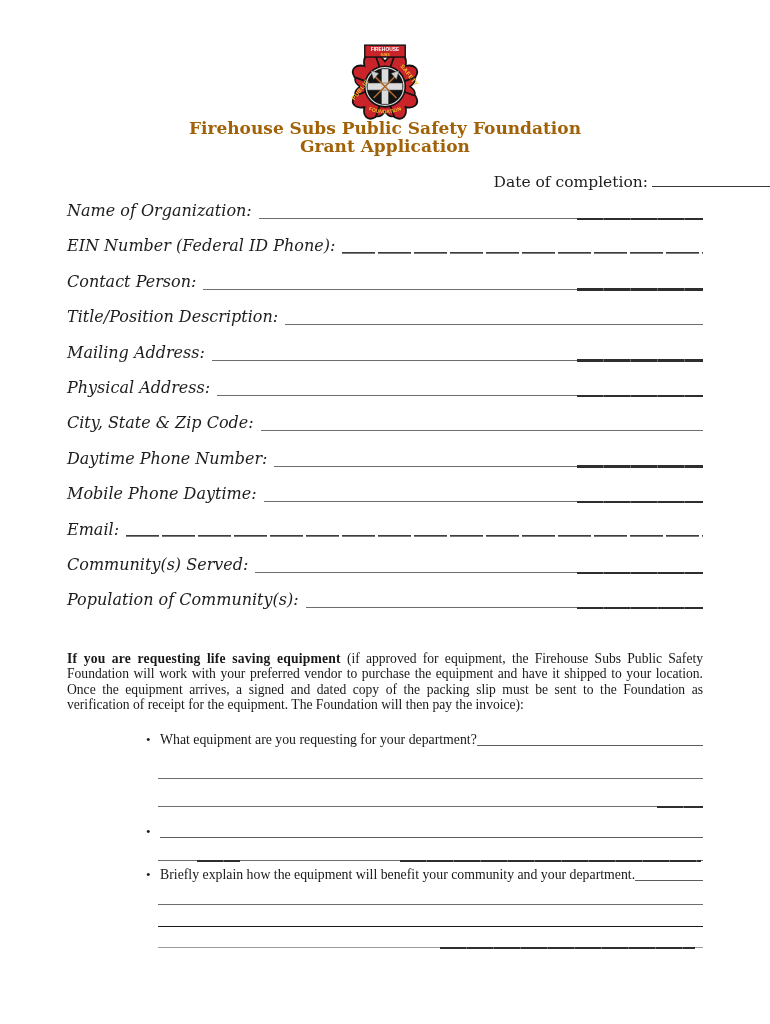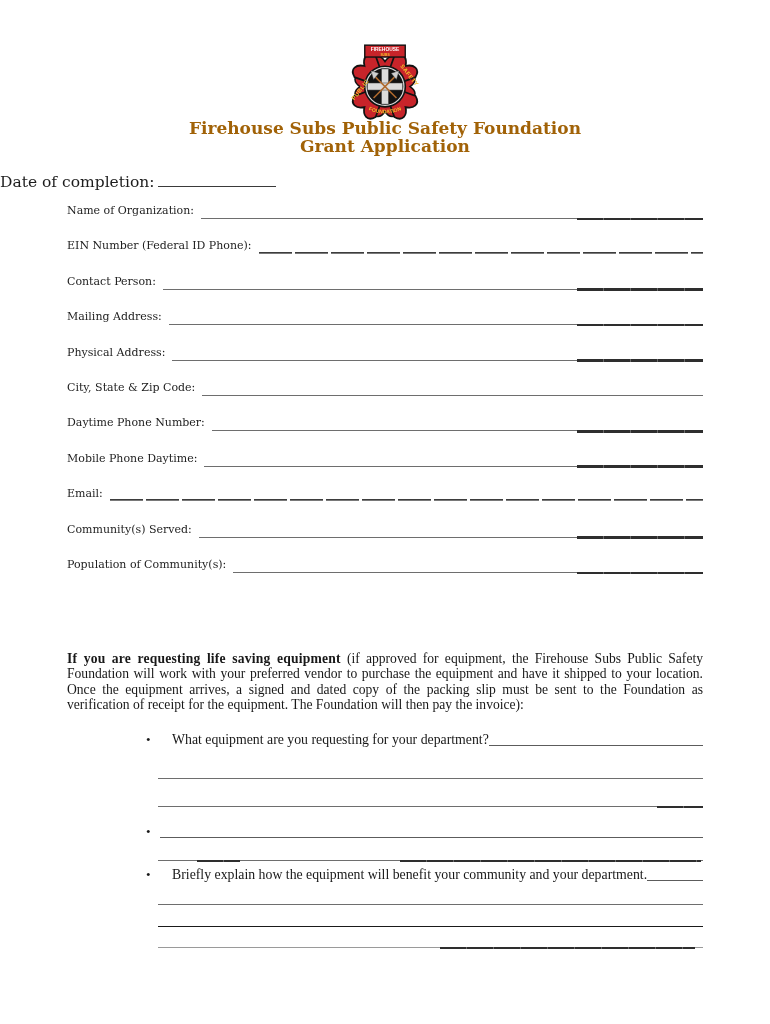--- a/index.html
+++ b/index.html
@@ -8,48 +8,48 @@
     width:770px;height:1024px;
     background:#ffffff;
     font-family:"DejaVu Serif", serif;
     color:#1f1f1f;
     overflow:hidden;
   }
   
   .logo-wrap{position:absolute;top:44px;left:0;width:100%;text-align:center;}
   .title{position:absolute;top:119px;left:0;width:100%;text-align:center;
          font-weight:bold;font-size:17px;line-height:18px;color:#a16207;}
-  .date-row{position:absolute;top:173px;left:0;width:100%;text-align:left;
+  .date-row{position:absolute;top:173px;left:0;width:100%;text-align:right;
             font-size:15.5px;color:#1d1d1d;}
   .date-line{display:inline-block;width:118px;height:13px;
              border-bottom:1.6px solid #3a3a3a;margin-left:4px;}
   
   .fields{position:absolute;top:201px;left:67px;right:67px;}
-  .frow{display:flex;align-items:flex-start;height:35.4px;font-size:11px;line-height:20px;}
+  .frow{display:flex;align-items:flex-start;height:35.4px;font-size:16px;line-height:20px;font-style:italic;}
   .flabel{white-space:nowrap;color:#1d1d1d;}
   .fline{flex:1;margin-left:7px;height:17px;position:relative;
          border-bottom:1.4px solid #6e6e6e;}
   .fline.dashed{border-bottom:1.6px solid transparent;
     background-image:repeating-linear-gradient(90deg,#3d3d3d 0 33px, rgba(0,0,0,0) 33px 36px);
     background-position:0 100%;background-size:100% 1.7px;background-repeat:no-repeat;}
   .seg{position:absolute;bottom:-2.2px;height:2.6px;
        background:repeating-linear-gradient(90deg,#2e2e2e 0 26px,#6a6a6a 26px 27px);}
   .seg.end{right:0;width:126px;}
   
   .equip-para{position:absolute;top:651px;left:67px;width:636px;
               font-family:"Liberation Serif", serif;
               font-size:13.6px;line-height:15.3px;text-align:justify;color:#181818;}
   .equip-para b{letter-spacing:.2px;}
   
   .bullets{position:absolute;top:731px;left:67px;width:636px;
            font-family:"Liberation Serif", serif;font-size:13.8px;color:#181818;}
   .brow{position:relative;display:flex;align-items:flex-start;
         padding-left:93px;height:20px;line-height:17px;}
   .bdot{position:absolute;left:79px;top:0px;font-size:13px;}
-  .btext{white-space:nowrap;margin-left:12px;}
+  .btext{white-space:nowrap;}
   .bfill{flex:1;height:14px;border-bottom:1.45px solid #5c5c5c;position:relative;}
   .aline{margin-left:91px;height:0;border-bottom:1.45px solid #6e6e6e;position:relative;}
   .aline.black{border-bottom:1.7px solid #1a1a1a;}
   .aline.light{border-bottom:1.45px solid #9a9a9a;}
   .mt27{margin-top:27px}.mt16{margin-top:16px}
   .mt17{margin-top:17px}.mt5{margin-top:5px}.mt18{margin-top:18px}
   .mt21{margin-top:21px}.mt20{margin-top:20px}
   .seg.b1{right:0;width:46px;}
   .seg.ca{left:39px;width:43px;}
   .seg.cb{left:242px;right:2px;}
@@ -128,20 +128,24 @@
       <span class="flabel">EIN Number (Federal ID Phone):</span>
       <span class="fline dashed"></span>
     </div>
     <div class="frow">
       <span class="flabel">Contact Person:</span>
       <span class="fline">
           <i class="seg end"></i>
         </span>
     </div>
     <div class="frow">
+      <span class="flabel">Title/Position Description:</span>
+      <span class="fline"></span>
+    </div>
+    <div class="frow">
       <span class="flabel">Mailing Address:</span>
       <span class="fline">
           <i class="seg end"></i>
         </span>
     </div>
     <div class="frow">
       <span class="flabel">Physical Address:</span>
       <span class="fline">
           <i class="seg end"></i>
         </span>

